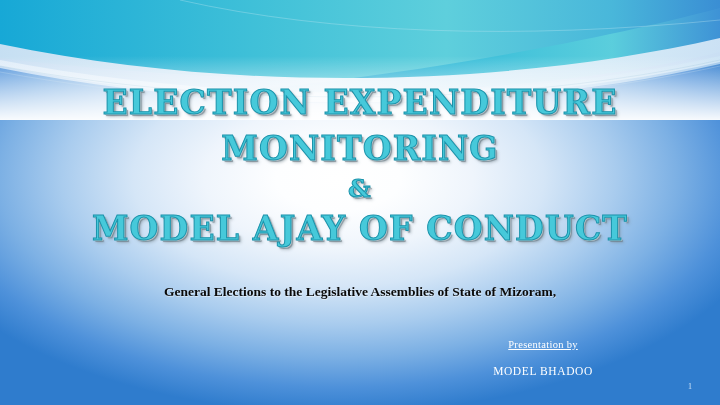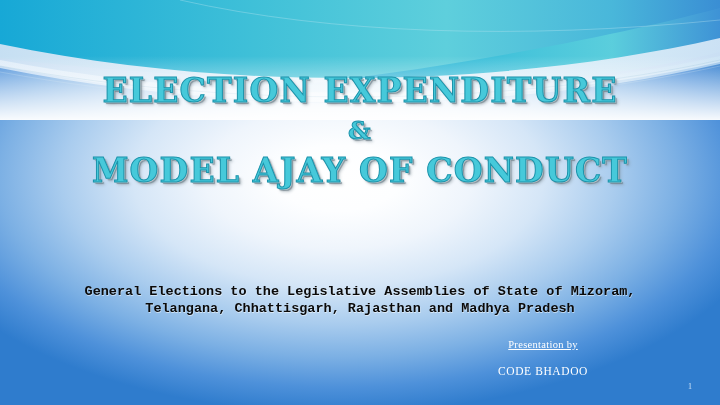--- a/index.html
+++ b/index.html
@@ -33,21 +33,21 @@
     left: 0; top: 0;
     width: 720px; height: 120px;
     pointer-events: none;
   }
   .topband svg { display: block; }
 
   
   .title-block {
     position: absolute;
     left: 0;
-    top: 68px;
+    top: 80px;
     width: 720px;
     text-align: center;
   }
   .title-line {
     font-family: "DejaVu Serif", "Liberation Serif", serif;
     font-weight: bold;
     font-size: 33px;
     line-height: 46px;
     letter-spacing: 1.2px;
     color: #46c9da;
@@ -64,21 +64,21 @@
   }
 
   
   .subtitle {
     position: absolute;
     left: 50%;
     top: 283px;
     transform: translateX(-50%);
     width: 600px;
     text-align: center;
-    font-family: Liberation Mono, monospace;
+    font-family: Liberation Serif, serif;
     font-weight: bold;
     font-size: 13.5px;
     line-height: 17px;
     color: #0a0a0a;
     text-shadow: 0.5px 0.5px 0 rgba(255,255,255,0.5);
   }
 
   
   .presenter {
     position: absolute;
@@ -165,30 +165,30 @@
       <path d="M0,66 C250,112 520,104 720,60" fill="none" stroke="#9fc6dd" stroke-width="0.7" opacity="0.55"></path>
       <path d="M0,72 C250,118 520,110 720,66" fill="none" stroke="#bcd8ea" stroke-width="0.6" opacity="0.5"></path>
       <path d="M180,0 C330,34 520,40 720,20" fill="none" stroke="#bfe6f0" stroke-width="0.8" opacity="0.45"></path>
 
       <rect x="0" y="56" width="720" height="64" fill="url(#gFadeOut)"></rect>
     </svg>
   </div>
 
   <div class="title-block">
     <div class="title-line">ELECTION EXPENDITURE</div>
+    <div class="title-line">MONITORING</div>
     <div class="title-line amp">&amp;</div>
     <div class="title-line">MODEL AJAY OF CONDUCT</div>
   </div>
 
   <div class="subtitle">
     <div>General Elections to the Legislative Assemblies of State of Mizoram,</div>
-    <div>Telangana, Chhattisgarh, Rajasthan and Madhya Pradesh</div>
   </div>
 
   <div class="presenter">
     <div class="by">Presentation by</div>
     <div class="gap"></div>
-    <div class="name">CODE BHADOO</div>
+    <div class="name">MODEL BHADOO</div>
   </div>
 
   <div class="pagenum">1</div>
 
 </div>
 
 </body></html>

